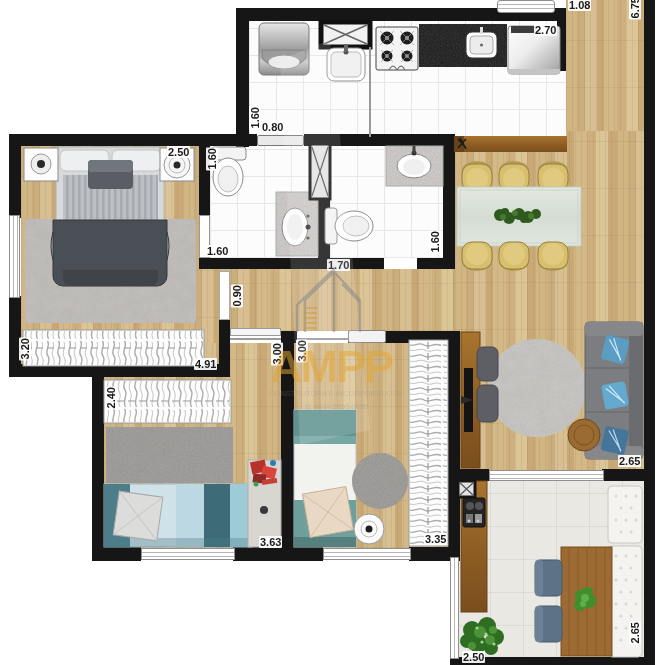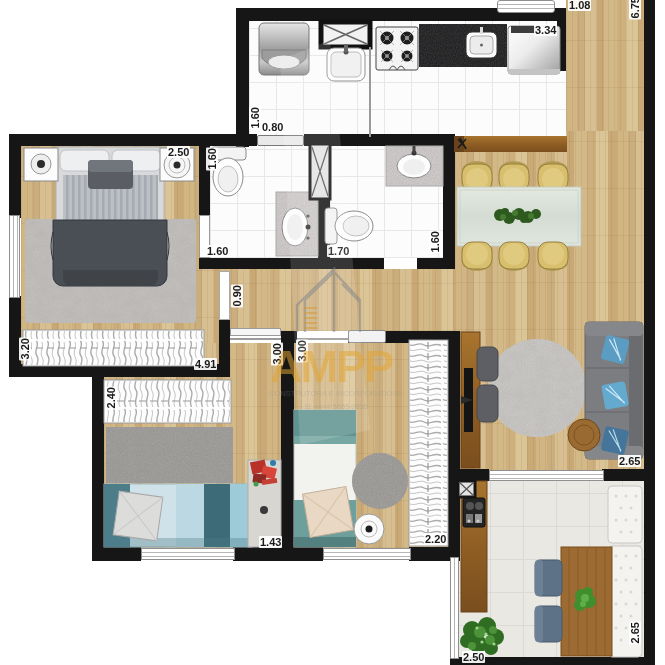--- a/index.html
+++ b/index.html
@@ -575,51 +575,51 @@
 <div class="abs" style="left:230px;top:338px;width:51px;height:2px;background:#9a9a9a"></div>
 
 <div class="abs" style="left:297px;top:338px;width:51px;height:2px;background:#9a9a9a"></div>
 
 <div class="abs" style="left:348px;top:330px;width:38px;height:13px;background:#f2f2f2;border:1px solid #888;box-sizing:border-box;border-radius:2px;z-index:6"></div>
 
 <div class="lblv" style="left:249px;top:106px">1.60</div>
 
 <div class="lbl" style="left:261px;top:121px">0.80</div>
 
-<div class="lbl" style="left:534px;top:24px">3.34</div>
+<div class="lbl" style="left:534px;top:24px">2.70</div>
 
 <div class="lbl" style="left:568px;top:-1px">1.08</div>
 
 <div class="lblv" style="left:629px;top:-4px">6.75</div>
 
 <div class="lbl" style="left:167px;top:146px">2.50</div>
 
 <div class="lblv" style="left:206px;top:147px">1.60</div>
 
 <div class="lbl" style="left:206px;top:245px">1.60</div>
 
-<div class="lbl" style="left:327px;top:245px">1.70</div>
+<div class="lbl" style="left:327px;top:259px">1.70</div>
 
 <div class="lblv" style="left:429px;top:230px">1.60</div>
 
 <div class="lblv" style="left:231px;top:284px">0.90</div>
 
 <div class="lblv" style="left:19px;top:337px">3.20</div>
 
 <div class="lbl" style="left:194px;top:358px">4.91</div>
 
 <div class="lblv" style="left:105px;top:386px">2.40</div>
 
 <div class="lblv" style="left:271px;top:342px">3.00</div>
 
 <div class="lblv" style="left:296px;top:339px">3.00</div>
 
-<div class="lbl" style="left:259px;top:536px">1.43</div>
-
-<div class="lbl" style="left:424px;top:533px">2.20</div>
+<div class="lbl" style="left:259px;top:536px">3.63</div>
+
+<div class="lbl" style="left:424px;top:533px">3.35</div>
 
 <div class="lbl" style="left:618px;top:455px">2.65</div>
 
 <div class="lblv" style="left:629px;top:621px">2.65</div>
 
 <div class="lbl" style="left:462px;top:651px">2.50</div>
 
 <svg class="abs" style="left:0;top:0;z-index:50" width="665" height="665" viewBox="0 0 665 665">
 
 <g opacity=".14">

